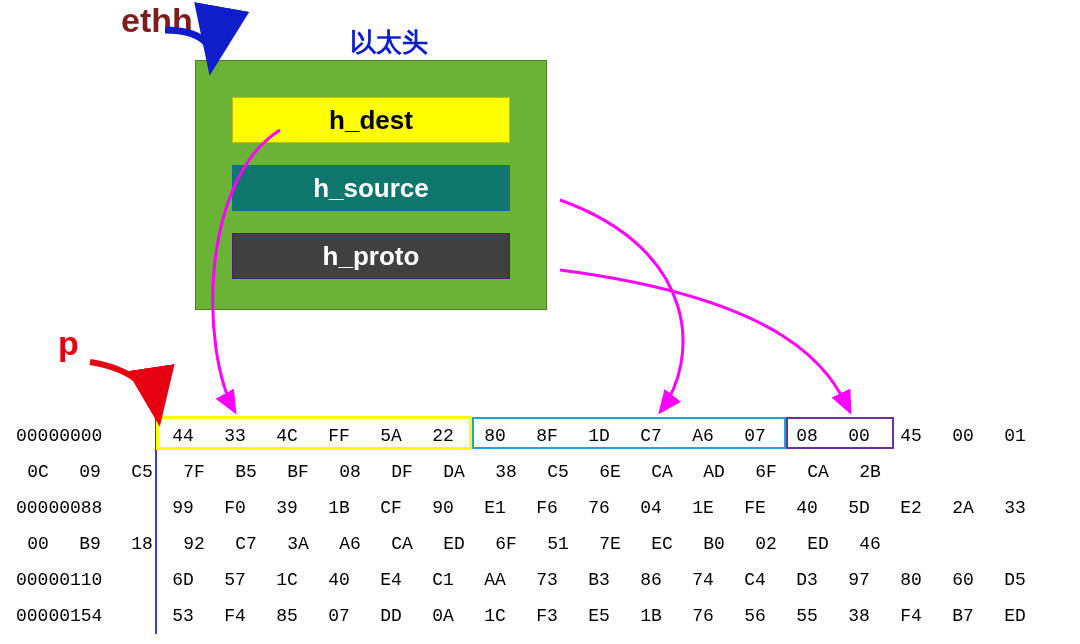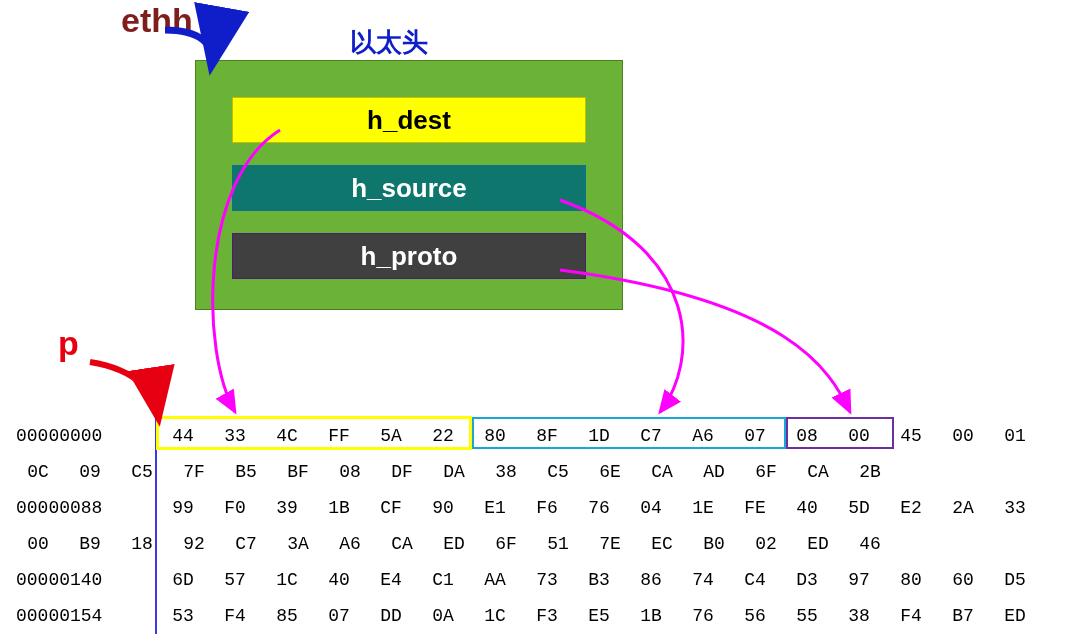--- a/index.html
+++ b/index.html
@@ -35,21 +35,21 @@
     top: 324px;
     left: 58px;
     font-size: 34px;
     font-weight: 800;
     color: #e60012;
   }
   .struct-box {
     position: absolute;
     top: 60px;
     left: 195px;
-    width: 428px;
+    width: 352px;
     height: 250px;
     background: #6ab336;
     border: 1px solid #4a8020;
     padding: 22px 36px 16px;
     display: flex;
     flex-direction: column;
     gap: 22px;
     justify-content: center;
   }
   .field {
@@ -206,21 +206,21 @@
       <span class="bytecell">6F</span>
       <span class="bytecell">51</span>
       <span class="bytecell">7E</span>
       <span class="bytecell">EC</span>
       <span class="bytecell">B0</span>
       <span class="bytecell">02</span>
       <span class="bytecell">ED</span>
       <span class="bytecell">46</span>
     </div>
     <div class="hex-row">
-      <span class="offcol">00000140</span>
+      <span class="offcol">00000110</span>
       <span class="bytecell">6D</span>
       <span class="bytecell">57</span>
       <span class="bytecell">1C</span>
       <span class="bytecell">40</span>
       <span class="bytecell">E4</span>
       <span class="bytecell">C1</span>
       <span class="bytecell">AA</span>
       <span class="bytecell">73</span>
       <span class="bytecell">B3</span>
       <span class="bytecell">86</span>

